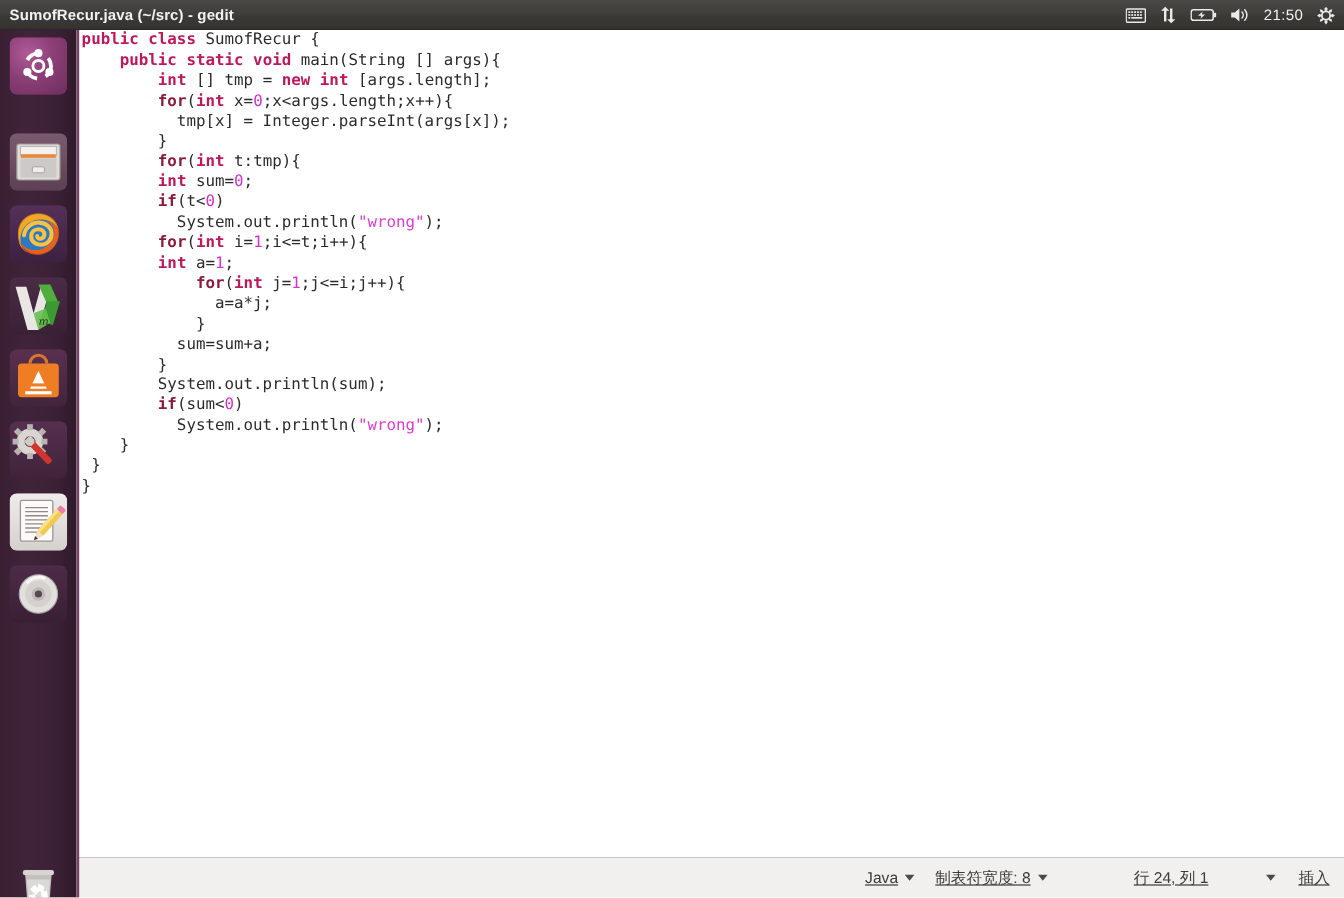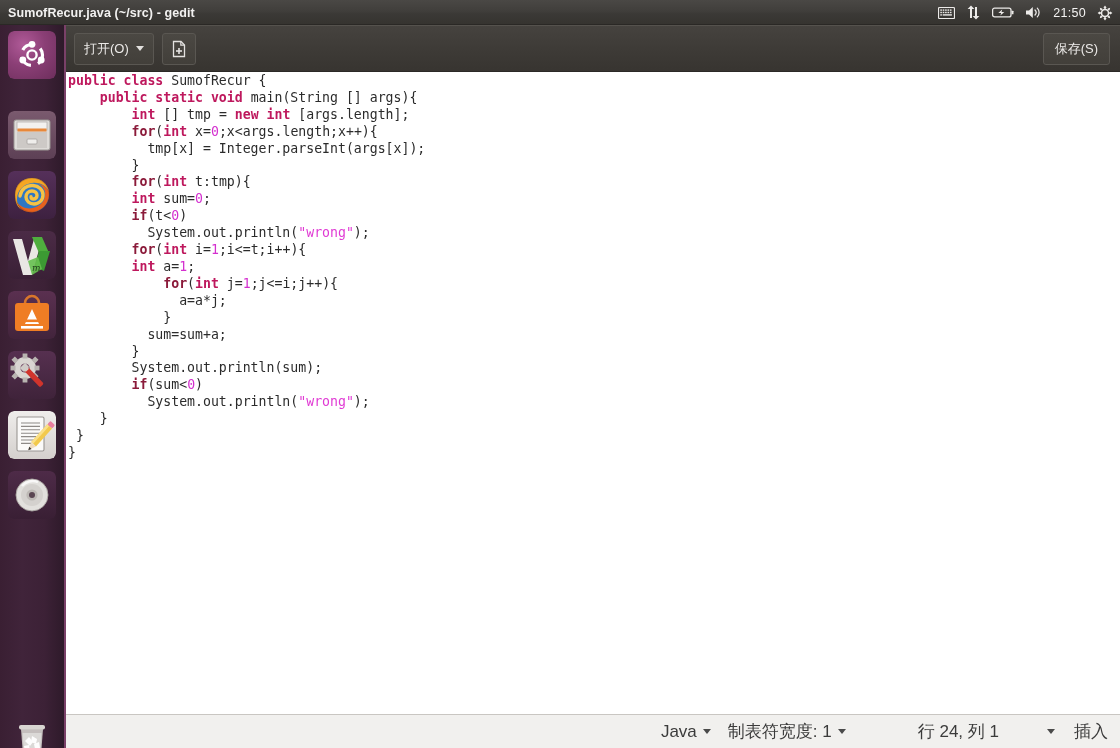--- a/index.html
+++ b/index.html
@@ -92,21 +92,21 @@
   #code .k{color:#be185d;font-weight:bold;}   
   #code .kc{color:#8b1a3a;font-weight:bold;}  
   #code .n{color:#d42fcf;}                    
   #code .s{color:#e03ad4;}                    
 
   
   #statusbar{
     height:33px;flex:0 0 33px;background:#f1f0ee;
     border-top:1px solid #c9c6c2;
     display:flex;align-items:center;justify-content:flex-end;
-    font-size:17px;color:#3b3b3b;padding-right:12px;
+    font-size:13px;color:#3b3b3b;padding-right:12px;text-decoration:underline;
   }
   .sb-item{display:flex;align-items:center;gap:6px;white-space:nowrap;}
   .sb-caret{
     width:0;height:0;border-left:4.5px solid transparent;
     border-right:4.5px solid transparent;border-top:5px solid #4a4a4a;
   }
   #sb-lang{margin-right:17px;}
   #sb-tab{margin-right:72px;}
   #sb-pos{margin-right:19px;}
   #sb-pos .sb-caret{margin-left:42px;}
@@ -332,55 +332,32 @@
         </svg>
       </div>
     </div>
 
   </div>
 
   <div id="gedit-edge"></div>
 
   <div id="gedit">
 
-    <div id="toolbar">
-
-      <div class="tb-btn" id="open-btn">
-        <span>打开(O)</span>
-        <span class="caret"></span>
-      </div>
-
-      <div class="tb-btn" id="new-btn">
-        <svg width="18" height="18" viewBox="0 0 18 18">
-          <path d="M3.5 1.5 L11 1.5 L14.5 5 L14.5 16.5 L3.5 16.5 Z" fill="none" stroke="#e4e2e0" stroke-width="1.3"></path>
-          <path d="M10.8 1.8 L10.8 5.2 L14.2 5.2" fill="none" stroke="#e4e2e0" stroke-width="1.2"></path>
-          <g fill="#e4e2e0">
-            <rect x="8.2" y="8" width="1.6" height="6"></rect>
-            <rect x="6" y="10.2" width="6" height="1.6"></rect>
-          </g>
-        </svg>
-      </div>
-
-      <div class="tb-btn" id="save-btn">
-        <span>保存(S)</span>
-      </div>
-
-    </div>
 
     <div id="editor-wrap">
       <div id="code"><div><span class="k">public class</span><span> SumofRecur {</span></div><div><span>    </span><span class="k">public static void</span><span> main(String [] args){</span></div><div><span>        </span><span class="k">int</span><span> [] tmp = </span><span class="k">new int</span><span> [args.length];</span></div><div><span>        </span><span class="kc">for</span><span>(</span><span class="k">int</span><span> x=</span><span class="n">0</span><span>;x&lt;args.length;x++){</span></div><div><span>          tmp[x] = Integer.parseInt(args[x]);</span></div><div><span>        }</span></div><div><span>        </span><span class="kc">for</span><span>(</span><span class="k">int</span><span> t:tmp){</span></div><div><span>        </span><span class="k">int</span><span> sum=</span><span class="n">0</span><span>;</span></div><div><span>        </span><span class="kc">if</span><span>(t&lt;</span><span class="n">0</span><span>)</span></div><div><span>          System.out.println(</span><span class="s">"wrong"</span><span>);</span></div><div><span>        </span><span class="kc">for</span><span>(</span><span class="k">int</span><span> i=</span><span class="n">1</span><span>;i&lt;=t;i++){</span></div><div><span>        </span><span class="k">int</span><span> a=</span><span class="n">1</span><span>;</span></div><div><span>            </span><span class="kc">for</span><span>(</span><span class="k">int</span><span> j=</span><span class="n">1</span><span>;j&lt;=i;j++){</span></div><div><span>              a=a*j;</span></div><div><span>            }</span></div><div><span>          sum=sum+a;</span></div><div><span>        }</span></div><div><span>        System.out.println(sum);</span></div><div><span>        </span><span class="kc">if</span><span>(sum&lt;</span><span class="n">0</span><span>)</span></div><div><span>          System.out.println(</span><span class="s">"wrong"</span><span>);</span></div><div><span>    }</span></div><div><span> }</span></div><div><span>}</span></div></div>
     </div>
 
     <div id="statusbar">
       <div class="sb-item" id="sb-lang">
         <span>Java</span>
         <span class="sb-caret"></span>
       </div>
       <div class="sb-item" id="sb-tab">
-        <span>制表符宽度: 1</span>
+        <span>制表符宽度: 8</span>
         <span class="sb-caret"></span>
       </div>
       <div class="sb-item" id="sb-pos">
         <span>行 24, 列 1</span>
         <span class="sb-caret"></span>
       </div>
       <div class="sb-item" id="sb-ins">
         <span>插入</span>
       </div>
     </div>

